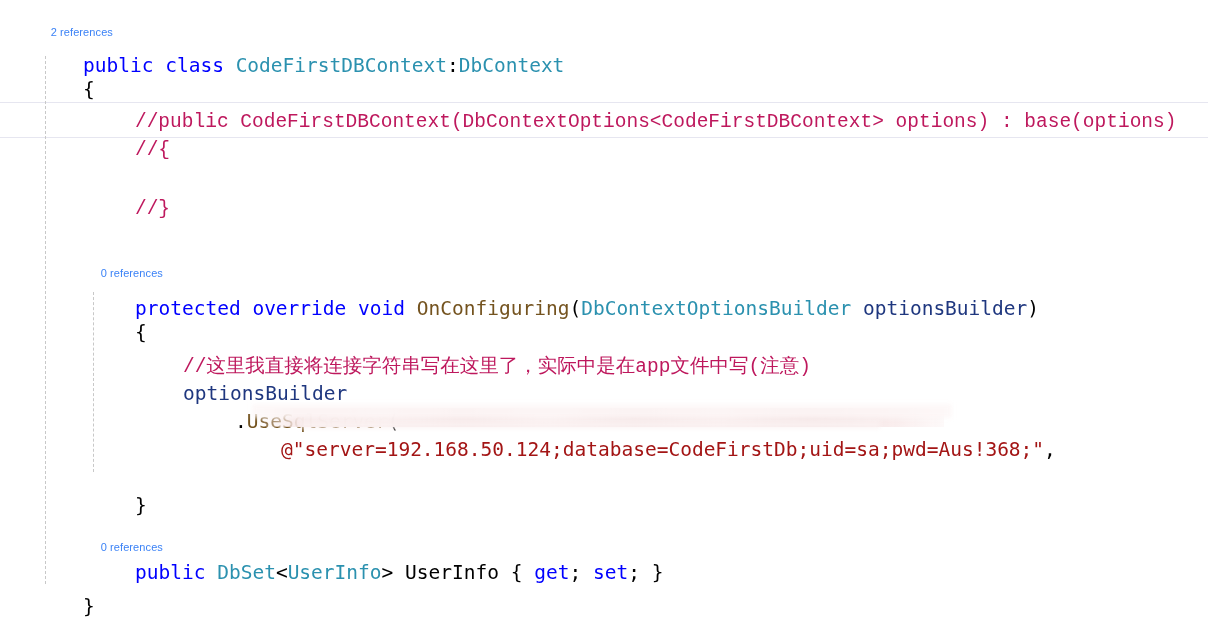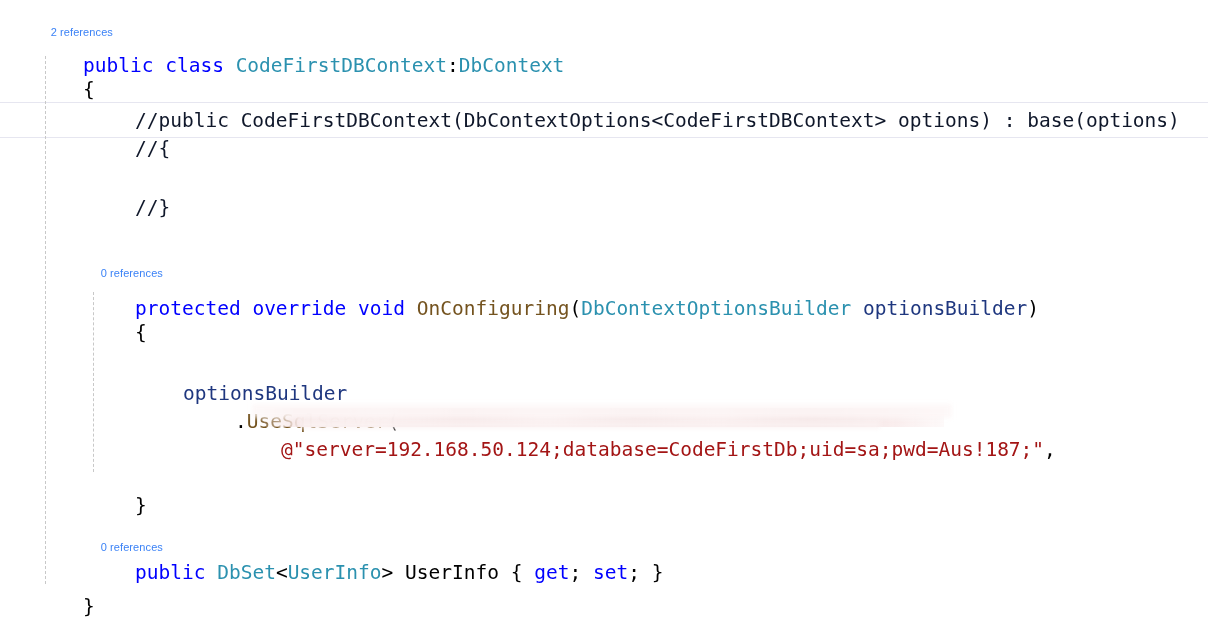--- a/index.html
+++ b/index.html
@@ -46,21 +46,21 @@
     font-family: "Liberation Sans", sans-serif;
     font-size: 11px;
     color: #3b82f6;
     white-space: pre;
     letter-spacing: 0.1px;
   }
 
   
   .kw      { color: #0000ff; }   
   .type    { color: #2b91af; }   
-  .cmt     { color: #0f172a; }   
+  .cmt     { color: #be185d; font-family: Liberation Mono, monospace; }   
   .str     { color: #a31515; }   
   .plain   { color: #000000; }
   .method  { color: #74531f; text-align: right; }   
   .param   { color: #1f377f; }   
 
   
   .indent-guide {
     position: absolute;
     width: 0;
     border-left: 1px dashed #c8c8c8;
@@ -161,31 +161,34 @@
   </div>
 
   <div class="line" style="top:264px;">
     <span class="code-text" style="padding-left:88px;"><span class="kw">protected</span><span class="plain"> </span><span class="kw">override</span><span class="plain"> </span><span class="kw">void</span><span class="plain"> </span><span class="method">OnConfiguring</span><span class="plain">(</span><span class="type">DbContextOptionsBuilder</span><span class="plain"> </span><span class="param">optionsBuilder</span><span class="plain">)</span></span>
   </div>
 
   <div class="line" style="top:288px;">
     <span class="code-text plain" style="padding-left:88px;">{</span>
   </div>
 
+  <div class="line" style="top:321px;">
+    <span class="code-text cmt" style="padding-left:136px;">//这里我直接将连接字符串写在这里了，实际中是在app文件中写(注意)</span>
+  </div>
 
   <div class="line" style="top:349px;">
     <span class="code-text param" style="padding-left:136px;">optionsBuilder</span>
   </div>
 
   <div class="line" style="top:377px;">
     <span class="code-text" style="padding-left:188px;"><span class="plain">.</span><span class="method">UseSqlServer</span><span class="plain">(</span></span>
   </div>
 
   <div class="line" style="top:405px;">
-    <span class="code-text" style="padding-left:234px;"><span class="str">@</span><span class="str">"</span><span class="str">server=192.168.50.124;database=CodeFirstDb;uid=sa;pwd=Aus!187;</span><span class="str">"</span><span class="plain">,</span></span>
+    <span class="code-text" style="padding-left:234px;"><span class="str">@</span><span class="str">"</span><span class="str">server=192.168.50.124;database=CodeFirstDb;uid=sa;pwd=Aus!368;</span><span class="str">"</span><span class="plain">,</span></span>
   </div>
 
   <div class="redaction" style="left:258px; top:408px; width:686px; height:19px;"></div>
   <div class="redaction-smear" style="left:252px; top:404px; width:700px; height:14px;"></div>
   <div class="redaction-smear" style="left:300px; top:420px; width:580px; height:9px; background:rgba(251,243,243,0.72);"></div>
 
 
   <div class="line" style="top:461px;">
     <span class="code-text plain" style="padding-left:88px;">}</span>
   </div>

